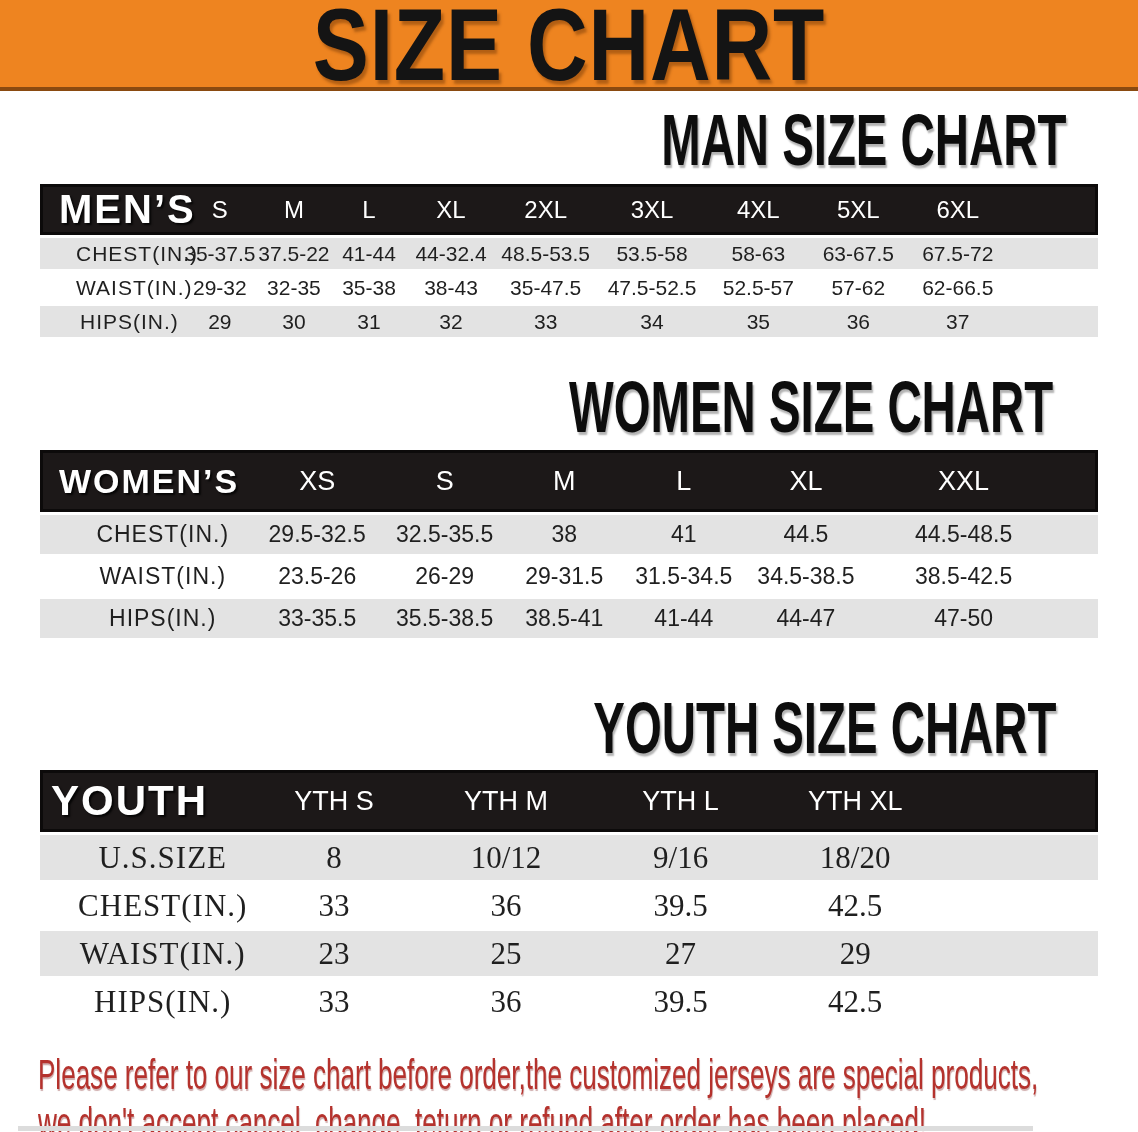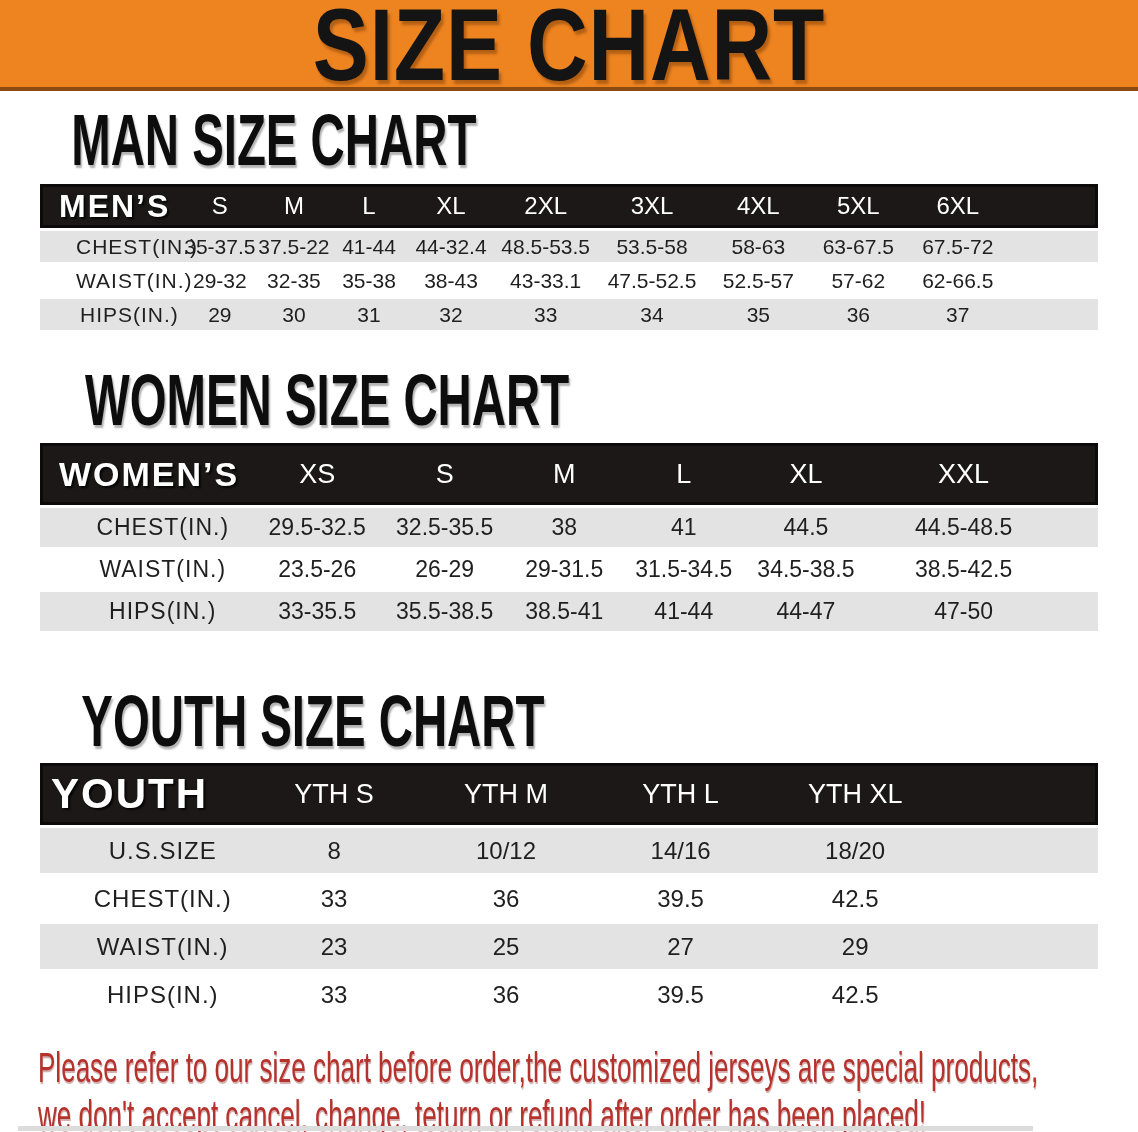--- a/index.html
+++ b/index.html
@@ -33,21 +33,21 @@
     display:inline-block;
     transform:scale(0.84,1.02);
     letter-spacing:1px;
     text-shadow:3px 4px 3px rgba(90,40,0,0.40);
     white-space:nowrap;
     line-height:1;
   }
   
   .section-heading{
     width:1138px;height:70px;
-    display:flex;align-items:center;justify-content:flex-start;
+    display:flex;align-items:center;justify-content:flex-end;
   }
   .section-heading .condensed{
     font-size:64px;font-weight:bold;color:#0d0d0d;
     display:inline-block;
     transform:scale(0.74,1.12);
     letter-spacing:0px;
     text-shadow:2px 3px 2px rgba(0,0,0,0.30);
     white-space:nowrap;line-height:1;
   }
   .heading-man{margin-top:14px;}
@@ -70,36 +70,36 @@
     font-weight:normal;
   }
   .size-table thead th:first-child{border-left:3px solid var(--header-border);}
   .size-table thead th:last-child{border-right:3px solid var(--header-border);}
   .size-table thead th.tbl-label{
     text-align:left;padding-left:16px;
     font-weight:bold;letter-spacing:2px;
     text-shadow:2px 2px 2px rgba(0,0,0,0.8);
   }
   table.men thead th{height:44px;font-size:24px;}
-  table.men thead th.tbl-label{font-size:32px;}
+  table.men thead th.tbl-label{font-size:40px;}
   table.women thead th{height:62px;font-size:27px;}
   table.women thead th.tbl-label{font-size:34px;}
   table.youth thead th{height:62px;font-size:27px;}
   table.youth thead th.tbl-label{font-size:42px;padding-left:8px;}
   .size-table td, .size-table tbody th{
     text-align:center;vertical-align:middle;
     color:var(--text-dark);
     font-weight:normal;
   }
   .size-table tbody tr.gray{background:var(--row-gray);}
   .size-table tbody tr.white{background:var(--row-white);}
   .size-table tbody th.row-label{letter-spacing:1px;padding-left:36px;}
   table.men tbody td, table.men tbody th{height:31px;font-size:21px;}
   table.women tbody td, table.women tbody th{height:39px;font-size:23px;}
-  table.youth tbody td, table.youth tbody th{height:45px;font-size:24px;}
+  table.youth tbody td, table.youth tbody th{height:45px;font-size:31px;font-family:Liberation Serif, serif;}
   
   table.men col.c-label{width:13.5%;} table.men col.c1{width:7%;}
   table.men col.c2{width:7%;} table.men col.c3{width:7.2%;}
   table.men col.c4{width:8.3%;} table.men col.c5{width:9.6%;}
   table.men col.c6{width:10.5%;} table.men col.c7{width:9.6%;}
   table.men col.c8{width:9.3%;} table.men col.c9{width:9.5%;}
   table.men col.c-spacer{width:8.5%;}
   table.women col.c-label{width:19.8%;} table.women col.c1{width:12.8%;}
   table.women col.c2{width:11.3%;} table.women col.c3{width:11.3%;}
   table.women col.c4{width:11.3%;} table.women col.c5{width:11.8%;}
@@ -176,21 +176,21 @@
       <td>63-67.5</td>
       <td>67.5-72</td>
       <td></td>
     </tr>
     <tr class="white">
       <th class="row-label">WAIST(IN.)</th>
       <td>29-32</td>
       <td>32-35</td>
       <td>35-38</td>
       <td>38-43</td>
-      <td>43-33.1</td>
+      <td>35-47.5</td>
       <td>47.5-52.5</td>
       <td>52.5-57</td>
       <td>57-62</td>
       <td>62-66.5</td>
       <td></td>
     </tr>
     <tr class="gray">
       <th class="row-label">HIPS(IN.)</th>
       <td>29</td>
       <td>30</td>
@@ -288,21 +288,21 @@
       <th>YTH L</th>
       <th>YTH XL</th>
       <th></th>
     </tr>
   </thead>
   <tbody>
     <tr class="gray">
       <th class="row-label">U.S.SIZE</th>
       <td>8</td>
       <td>10/12</td>
-      <td>14/16</td>
+      <td>9/16</td>
       <td>18/20</td>
       <td></td>
     </tr>
     <tr class="white">
       <th class="row-label">CHEST(IN.)</th>
       <td>33</td>
       <td>36</td>
       <td>39.5</td>
       <td>42.5</td>
       <td></td>

